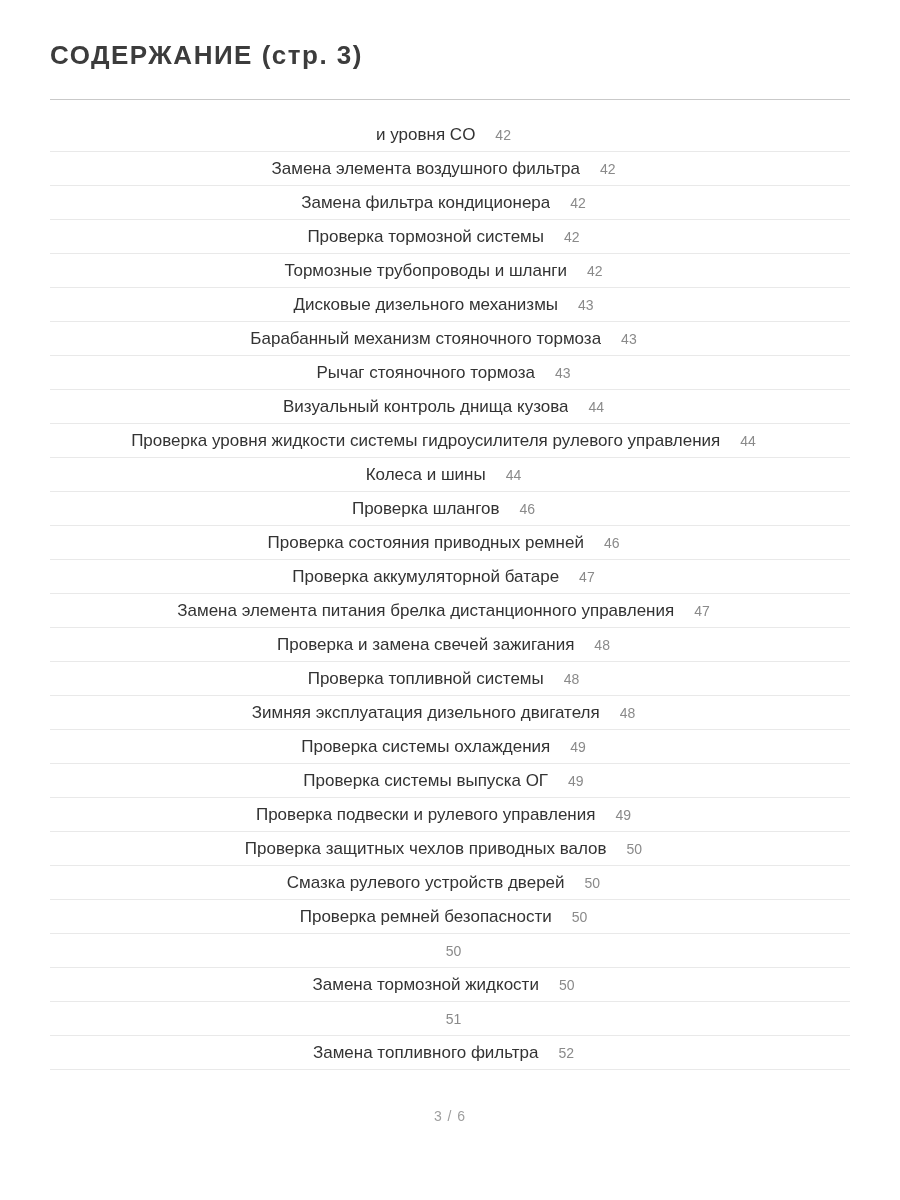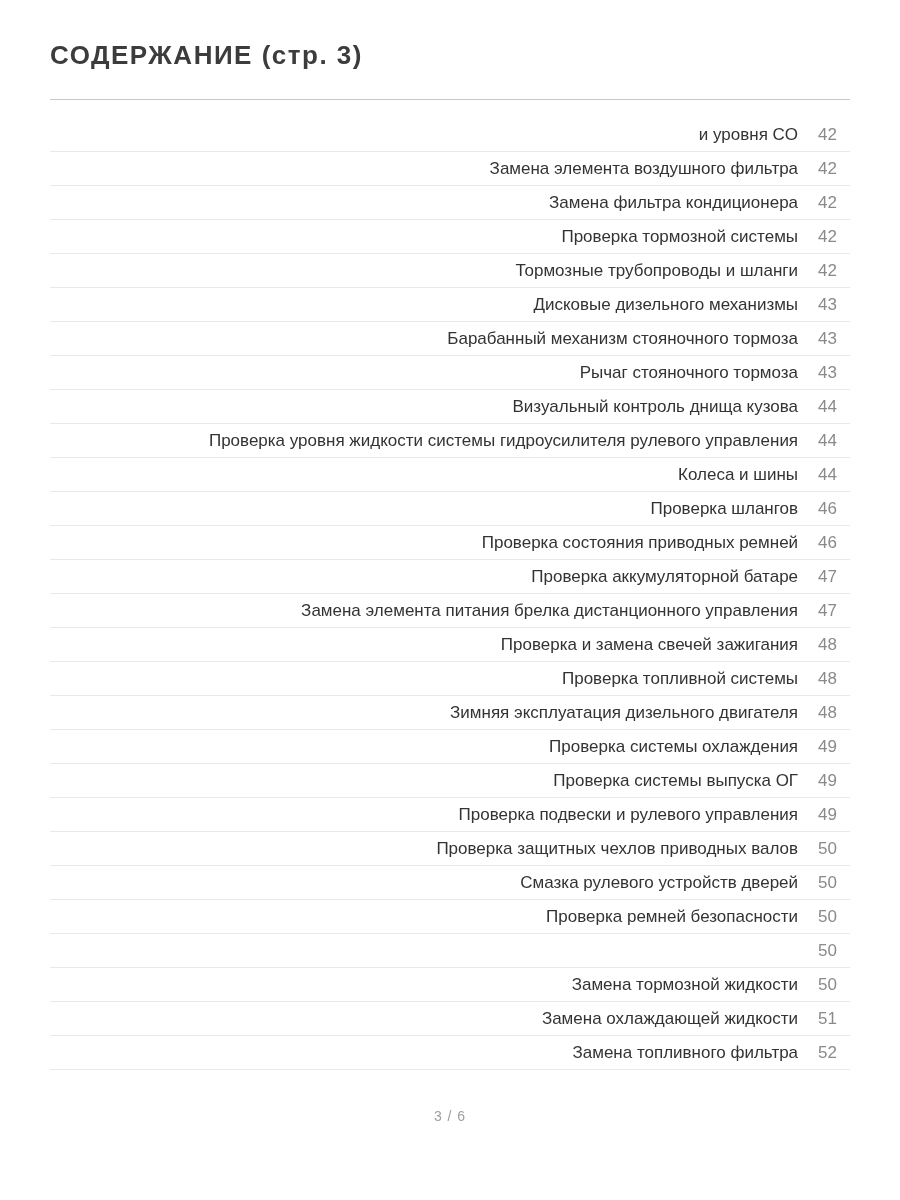--- a/index.html
+++ b/index.html
@@ -29,33 +29,33 @@
     border: none;
     border-top: 1px solid #c9c9c9;
     height: 0;
   }
   .toc-list {
     margin-top: 18px;
   }
   .toc-row {
     height: 34px;
     display: flex;
-    justify-content: flex-end;
+    justify-content: center;
     align-items: center;
     border-bottom: 1px solid #e9e9e9;
     cursor: pointer;
   }
   .toc-label {
     font-size: 17px;
     color: #333333;
     white-space: nowrap;
     overflow: hidden;
   }
   .toc-page {
-    font-size: 17px;
+    font-size: 14px;
     color: #8a8a8a;
     padding-right: 13px;
     flex-shrink: 0;
     margin-left: 20px;
   }
   .footer {
     position: absolute;
     left: 0;
     right: 0;
     top: 1108px;
@@ -171,21 +171,20 @@
         <span class="toc-page">50</span>
       </div>
       <div class="toc-row">
         <span class="toc-page">50</span>
       </div>
       <div class="toc-row">
         <span class="toc-label">Замена тормозной жидкости</span>
         <span class="toc-page">50</span>
       </div>
       <div class="toc-row">
-        <span class="toc-label">Замена охлаждающей жидкости</span>
         <span class="toc-page">51</span>
       </div>
       <div class="toc-row">
         <span class="toc-label">Замена топливного фильтра</span>
         <span class="toc-page">52</span>
       </div>
     </div>
 
   <div class="footer">3 / 6</div>
 </div>

